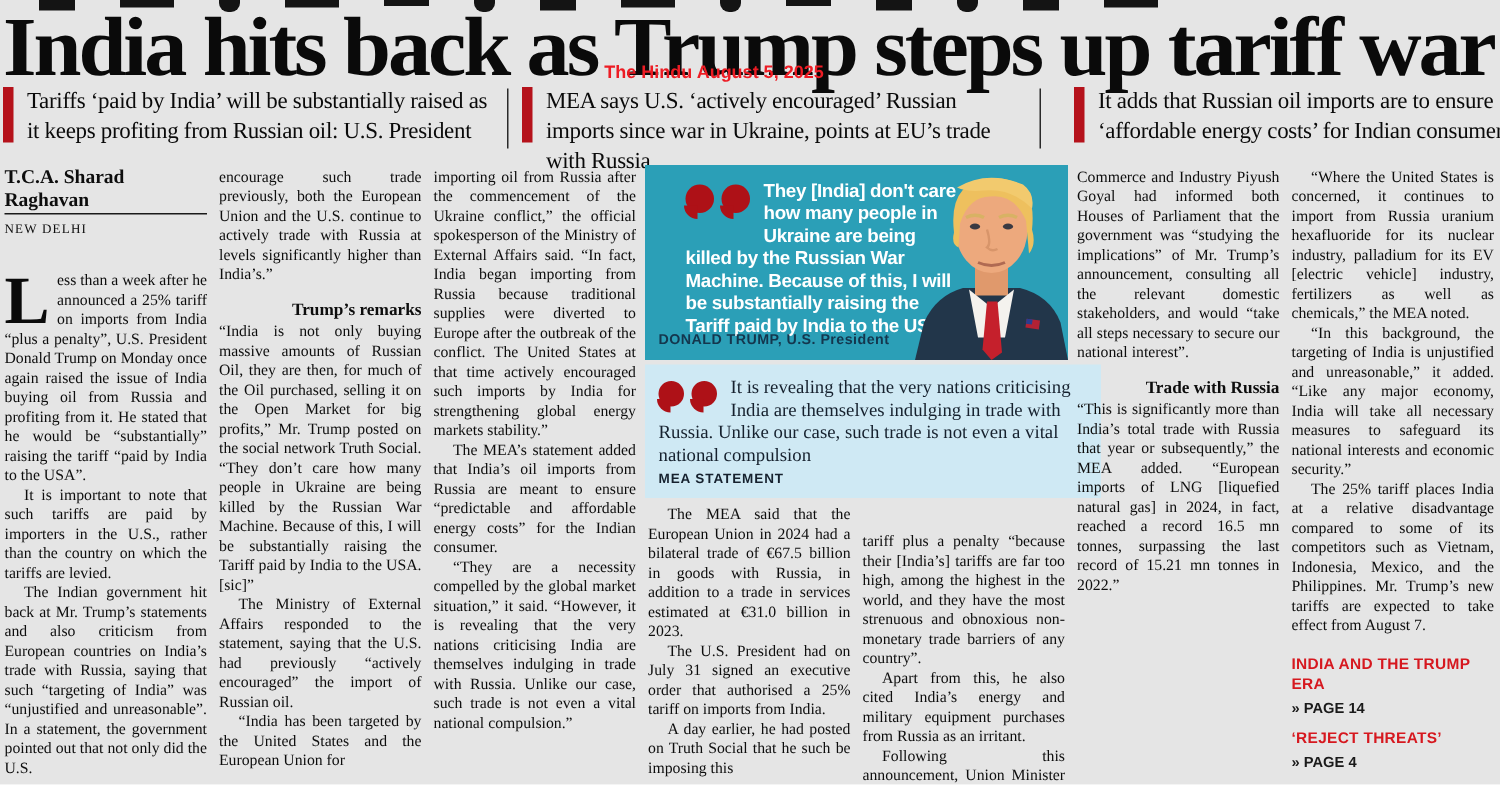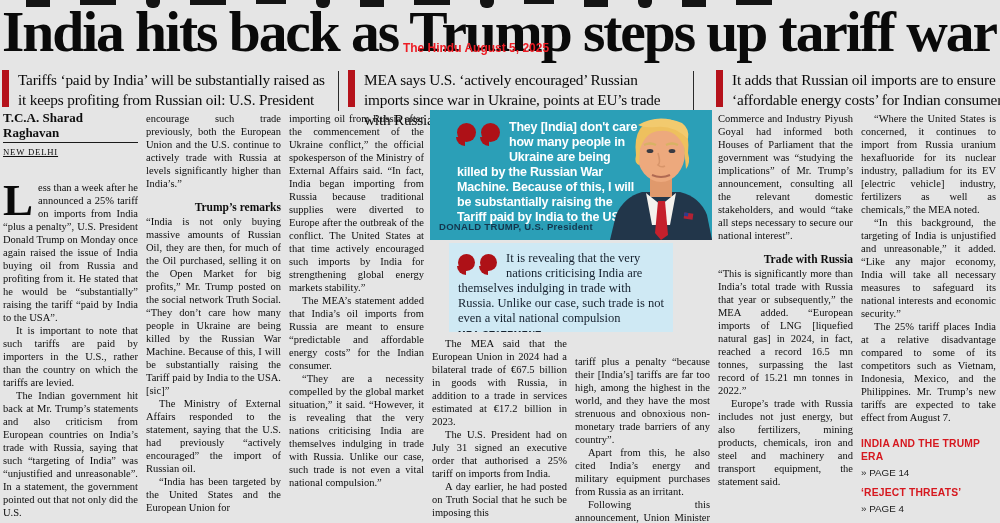--- a/index.html
+++ b/index.html
@@ -12,21 +12,21 @@
   .frag:nth-child(2n){width:36px;height:5px;}
   .frag:nth-child(3n){width:14px;height:8px;border-radius:0 0 6px 6px;}
   .frag:nth-child(5n){width:30px;height:4px;}
 
   .headline{position:absolute;top:4px;left:2px;white-space:nowrap;font-weight:bold;
             font-size:56px;line-height:1;letter-spacing:-2px;color:#0a0a0a;transform-origin:left top;}
 
   .dateline{position:absolute;top:41px;left:-24px;width:1000px;text-align:center;
             font-family:"Liberation Sans",sans-serif;font-weight:bold;font-size:12px;color:#ed1c24;}
 
-  .decks{position:absolute;top:58px;left:0;width:1000px;height:46px;margin-top:12px;}
+  .decks{position:absolute;top:58px;left:0;width:1000px;height:46px;}
   .deck{position:absolute;top:0;display:flex;}
   .deck-bar{flex:0 0 7px;height:37px;background:#b5121b;margin-right:9px;}
   .deck-text{font-size:15.3px;line-height:20px;color:#0a0a0a;letter-spacing:-0.2px;}
   .deck1{left:2px;width:330px;}
   .deck2{left:348px;width:338px;}
   .deck3{left:716px;width:296px;}
   .deck-divider{position:absolute;top:1px;width:1px;height:40px;background:#2a2a2a;}
   .dd1{left:338px;} .dd2{left:693px;}
 
   
@@ -35,48 +35,48 @@
   .c2{left:146px;top:112px;}
   .c3{left:289px;top:112px;}
   .c4{left:432px;top:337px;}
   .c5{left:575px;top:355px;}
   .c6{left:718px;top:112px;}
   .c7{left:861px;top:112px;}
   .col p{margin:0;}
   .col p.ind{text-indent:13px;}
   .byline{font-weight:bold;font-size:13px;line-height:15px;border-bottom:1.5px solid #1a1a1a;
           display:inline-block;padding-bottom:2px;text-align:left;}
-  .place{font-size:8.7px;letter-spacing:0.8px;margin-top:3px;text-align:left;text-decoration:underline;}
+  .place{font-size:8.7px;letter-spacing:0.8px;margin-top:3px;text-align:left;}
   .byline-block{margin-bottom:22px;}
   .dropcap{float:left;font-size:45px;line-height:36px;font-weight:bold;padding:1px 5px 0 0;color:#0a0a0a;}
   .colsub{font-weight:bold;font-size:11.5px;margin-top:11px !important;margin-bottom:1px !important;text-align:right;}
 
   
   .qbox1{position:absolute;left:430px;top:110px;width:282px;height:130px;background:#2b9fb7;overflow:hidden;}
-  .qbox2{position:absolute;left:449px;top:243px;width:224px;height:89px;background:#cfe9f4;overflow:hidden;}
+  .qbox2{position:absolute;left:430px;top:243px;width:304px;height:89px;background:#cfe9f4;overflow:hidden;}
   .qmarks{float:left;width:52px;height:30px;display:flex;gap:5px;padding-top:3px;}
   .qmarks.small{width:48px;height:26px;}
   .qmark{position:relative;width:19px;height:19px;border-radius:50%;background:#ae1117;}
   .qmark::after{content:'';position:absolute;left:-1px;bottom:-4px;width:9px;height:9px;
                 background:#ae1117;border-radius:0 0 0 12px;}
   .qbox2 .qmark{width:17px;height:17px;}
   .q1-text{font-family:"Liberation Sans",sans-serif;font-weight:bold;font-size:12.5px;
            line-height:15px;color:#fff;width:182px;padding:10px 0 0 27px;letter-spacing:-0.2px;text-align:left;}
   .q1-attr{position:absolute;left:9px;bottom:8px;font-family:"Liberation Sans",sans-serif;
            font-weight:bold;font-size:9.5px;color:#14364d;letter-spacing:0.3px;}
   .q2-text{font-size:12.5px;line-height:15px;color:#16212e;padding:8px 8px 0 9px;text-align:left;}
   .q2-attr{font-family:"Liberation Sans",sans-serif;font-weight:bold;font-size:9px;
            color:#16212e;letter-spacing:0.6px;padding:3px 0 0 9px;}
 
   .trump{position:absolute;right:0;bottom:0;width:104px;height:127px;}
 
   
   .refs{margin-top:13px;font-family:"Liberation Sans",sans-serif;text-align:left;}
   .ref-title{font-weight:bold;font-size:10.3px;color:#d6181f;letter-spacing:0.2px;margin-top:7px;}
-  .ref-page{font-weight:normal;font-size:9.8px;color:#1a1a1a;margin-top:3px;}
+  .ref-page{font-weight:bold;font-size:9.8px;color:#1a1a1a;margin-top:3px;}
 </style>
 </head>
 <body>
 
 <div class="page">
 
   <div class="frags">
     <span class="frag"></span>
       <span class="frag"></span>
       <span class="frag"></span>
@@ -171,36 +171,35 @@
       <span class="qmarks small">
         <span class="qmark"></span>
           <span class="qmark"></span>
       </span>
       <span>It is revealing that the very nations criticising India are themselves indulging in trade with Russia. Unlike our case, such trade is not even a vital national compulsion</span>
     </div>
     <div class="q2-attr">MEA STATEMENT</div>
   </div>
 
   <div class="col c4">
-    <p class="ind">The MEA said that the European Union in 2024 had a bilateral trade of €67.5 billion in goods with Russia, in addition to a trade in services estimated at €17.2 billion in 2023.</p>
+    <p class="ind">The MEA said that the European Union in 2024 had a bilateral trade of €67.5 billion in goods with Russia, in addition to a trade in services estimated at €31.0 billion in 2023.</p>
     <p class="ind">The U.S. President had on July 31 signed an executive order that authorised a 25% tariff on imports from India.</p>
     <p class="ind">A day earlier, he had posted on Truth Social that he such be imposing this</p>
   </div>
 
   <div class="col c5">
     <p>tariff plus a penalty “because their [India’s] tariffs are far too high, among the highest in the world, and they have the most strenuous and obnoxious non-monetary trade barriers of any country”.</p>
     <p class="ind">Apart from this, he also cited India’s energy and military equipment purchases from Russia as an irritant.</p>
     <p class="ind">Following this announcement, Union Minister of</p>
   </div>
 
   <div class="col c6">
     <p>Commerce and Industry Piyush Goyal had informed both Houses of Parliament that the government was “studying the implications” of Mr. Trump’s announcement, consulting all the relevant domestic stakeholders, and would “take all steps necessary to secure our national interest”.</p>
     <p class="colsub">Trade with Russia</p>
     <p>“This is significantly more than India’s total trade with Russia that year or subsequently,” the MEA added. “European imports of LNG [liquefied natural gas] in 2024, in fact, reached a record 16.5 mn tonnes, surpassing the last record of 15.21 mn tonnes in 2022.”</p>
-    <p class="ind">Europe’s trade with Russia includes not just energy, but also fertilizers, mining products, chemicals, iron and steel and machinery and transport equipment, the statement said.</p>
   </div>
 
   <div class="col c7">
     <p class="ind">“Where the United States is concerned, it continues to import from Russia uranium hexafluoride for its nuclear industry, palladium for its EV [electric vehicle] industry, fertilizers as well as chemicals,” the MEA noted.</p>
     <p class="ind">“In this background, the targeting of India is unjustified and unreasonable,” it added. “Like any major economy, India will take all necessary measures to safeguard its national interests and economic security.”</p>
     <p class="ind">The 25% tariff places India at a relative disadvantage compared to some of its competitors such as Vietnam, Indonesia, Mexico, and the Philippines. Mr. Trump’s new tariffs are expected to take effect from August 7.</p>
     <div class="refs">
       <div class="ref-title">INDIA AND THE TRUMP ERA</div>
       <div class="ref-page">» PAGE 14</div>
       <div class="ref-title">‘REJECT THREATS’</div>

